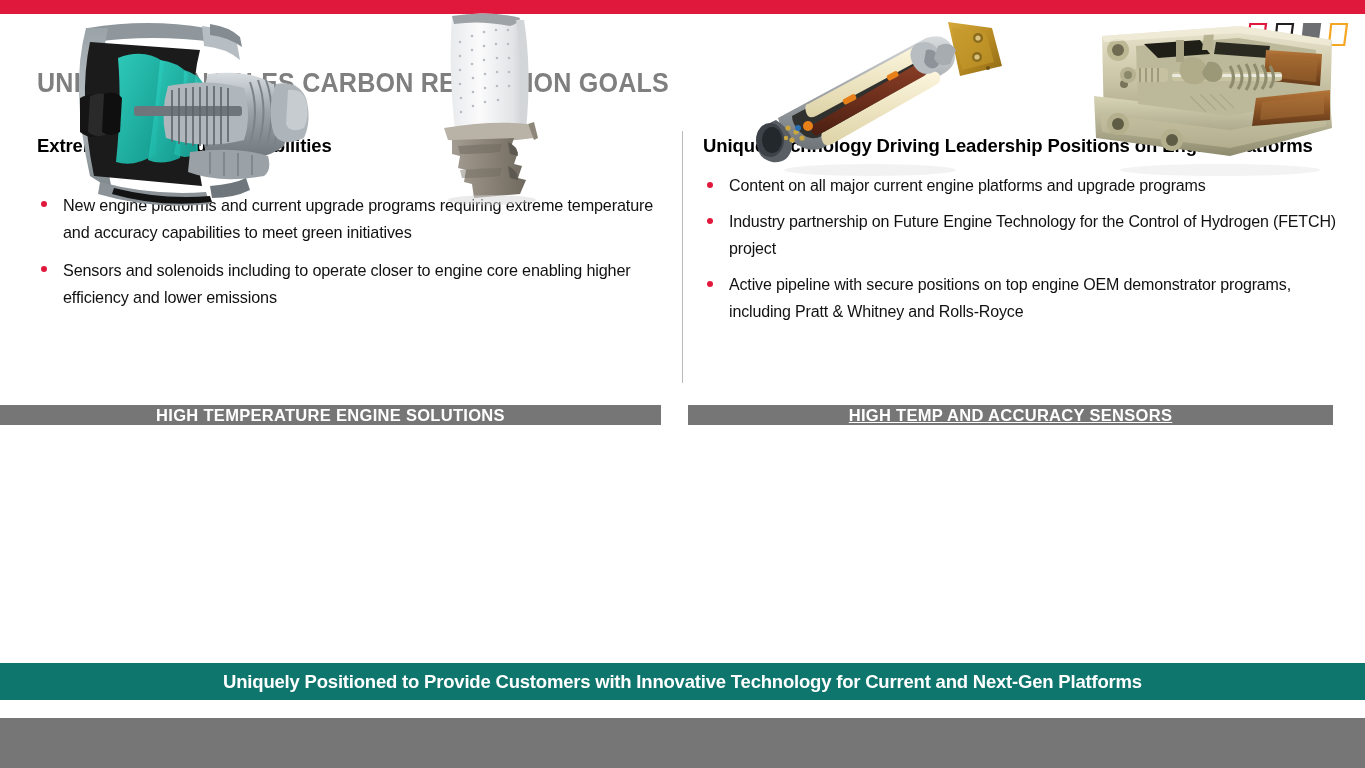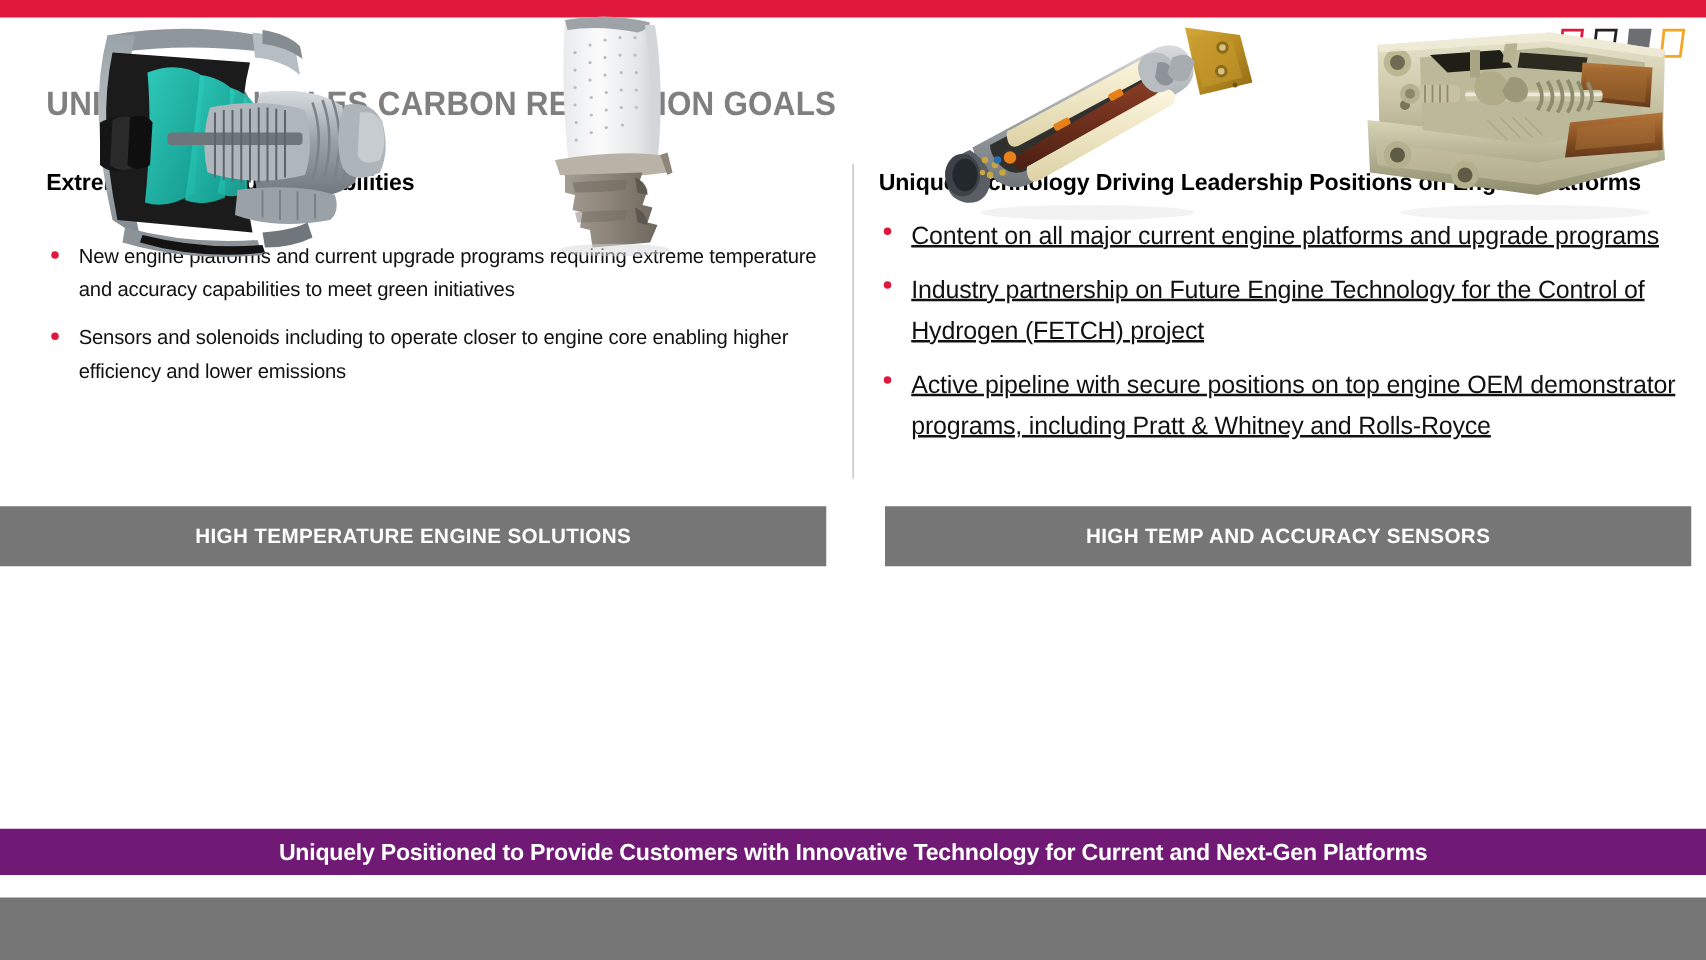--- a/index.html
+++ b/index.html
@@ -44,43 +44,43 @@
   ul.bullets{list-style:none;margin:0;padding:0;}
   ul.bullets li{
     position:relative;padding-left:26px;
     font-size:16.2px;color:#111;line-height:1.66;
     margin-bottom:12px;letter-spacing:-.15px;
   }
   ul.bullets li .dot{
     position:absolute;left:4px;top:9px;
     width:6px;height:6px;border-radius:50%;background:#e0193c;
   }
-  .col-right ul.bullets li{margin-bottom:10px;font-size:20px;text-decoration:underline;}
+  .col-right ul.bullets li{margin-bottom:10px;font-size:16px;}
 
   
   .secbar{
-    position:absolute;top:405px;height:48px;background:#767676;
+    position:absolute;top:405px;height:20px;background:#767676;
     color:#fff;font-size:16.5px;font-weight:bold;letter-spacing:.3px;
     display:flex;align-items:center;justify-content:center;
   }
   .secbar-left{left:0;width:661px;}
-  .secbar-right{left:708px;width:645px;}
+  .secbar-right{left:688px;width:645px;text-decoration:underline;}
 
   
   .imgrow{position:absolute;top:440px;height:215px;}
   .img-engine{left:60px;width:300px;}
   .img-blade{left:412px;width:175px;}
   .img-sensor{left:730px;width:300px;}
   .img-solenoid{left:1080px;width:285px;}
   .imgbox{position:absolute;top:0;height:215px;}
   .imgbox svg{display:block;width:100%;height:100%;}
 
   
   .banner{
-    position:absolute;left:0;top:663px;width:1365px;height:37px;background:#701a75;
+    position:absolute;left:0;top:663px;width:1365px;height:37px;background:#0f766e;
     display:flex;align-items:center;justify-content:center;
     color:#fff;font-size:18.5px;font-weight:bold;letter-spacing:-.2px;
   }
 
   
   .footer{position:absolute;left:0;top:718px;width:1365px;height:50px;background:#767676;}
 </style>
 </head>
 <body>
 

